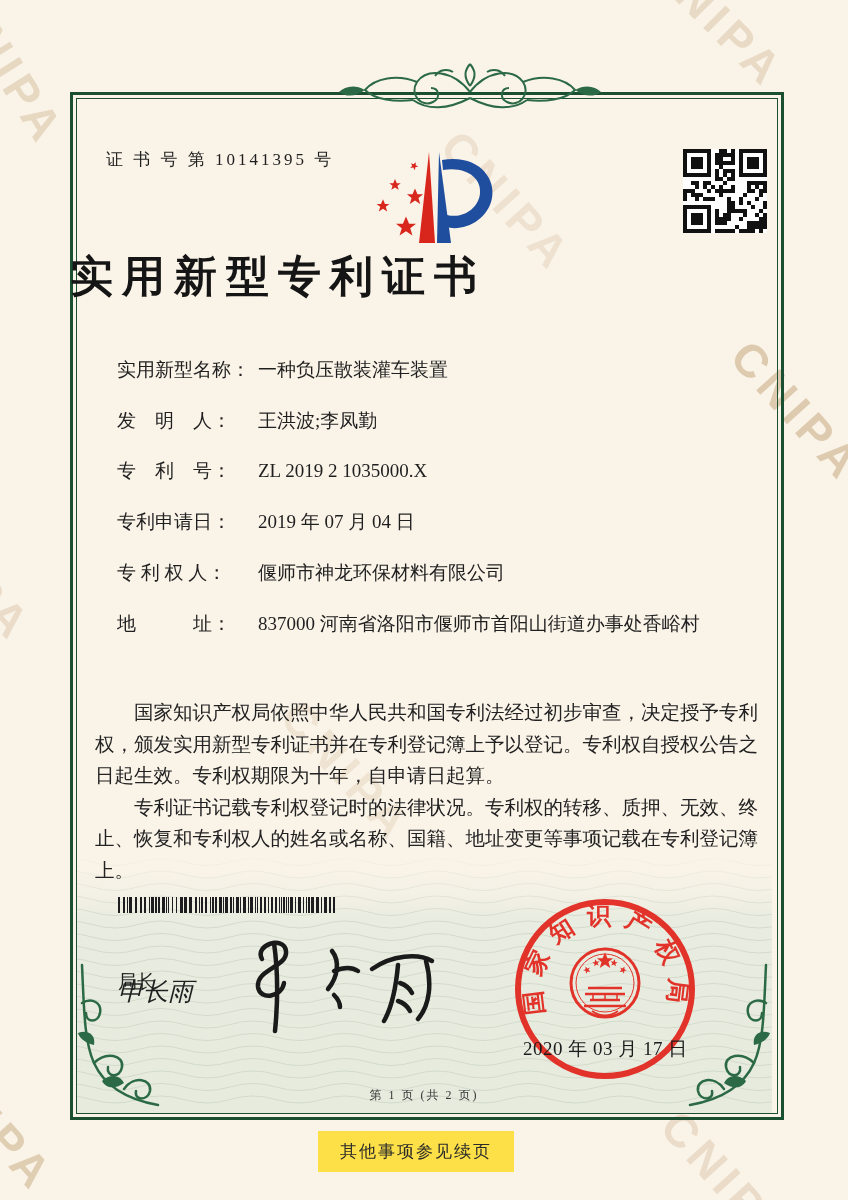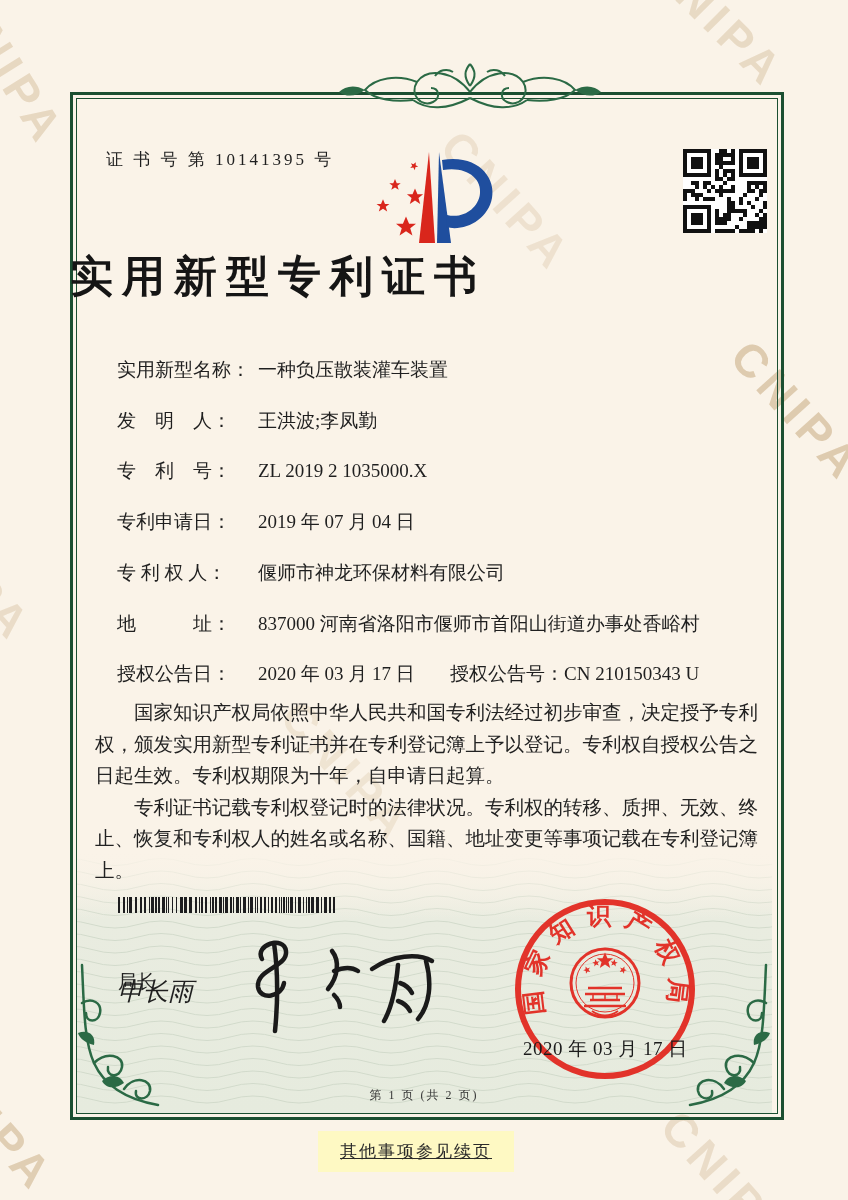--- a/index.html
+++ b/index.html
@@ -34,22 +34,22 @@
   .signer-title{position:absolute;left:118px;top:969px;font-size:19px;
          font-family:"Liberation Sans","DejaVu Sans",sans-serif;}
   .signer-name{position:absolute;left:118px;top:975px;font-size:25px;
          font-family:"Liberation Sans","DejaVu Sans",sans-serif;font-style:italic;}
   .signature{position:absolute;left:222px;top:925px;}
   .seal{position:absolute;left:511px;top:895px;}
   .seal-date{position:absolute;left:523px;top:1036px;width:164px;text-align:center;
          font-size:19px;color:#1b1b1b;letter-spacing:0.5px;white-space:nowrap;}
   .page-info{position:absolute;left:70px;top:1087px;width:708px;text-align:center;
          font-size:12px;letter-spacing:2px;color:#333;}
-  .footer-note{position:absolute;left:318px;top:1131px;background:#fef9c3;
-         padding:9px 22px;font-size:17px;letter-spacing:2px;color:#2a2a2a;text-decoration:underline;}
+  .footer-note{position:absolute;left:318px;top:1131px;background:#fde047;
+         padding:9px 22px;font-size:17px;letter-spacing:2px;color:#2a2a2a;}
   .logo{position:absolute;left:350px;top:140px;}
   .qr{position:absolute;left:683px;top:149px;}
   .orn-top{position:absolute;left:335px;top:62px;}
   .orn-bl{position:absolute;left:72px;top:963px;}
   .orn-br{position:absolute;left:684px;top:963px;transform:scaleX(-1);}
 </style>
 </head>
 <body>
 
 <div class="page">
@@ -396,26 +396,20 @@
   </div>
   <div class="row" style="top:509px">
     <span class="lbl">专利申请日：</span><span class="val">2019 年 07 月 04 日</span>
   </div>
   <div class="row" style="top:560px">
     <span class="lbl">专 利 权 人：</span><span class="val">偃师市神龙环保材料有限公司</span>
   </div>
   <div class="row" style="top:611px">
     <span class="lbl">地　　　址：</span><span class="val">837000  河南省洛阳市偃师市首阳山街道办事处香峪村</span>
   </div>
-  <div class="row" style="top:661px">
-    <span class="lbl">授权公告日：</span><span class="val">2020 年 03 月 17 日</span>
-    <span class="pair2">
-      <span>授权公告号：</span><span>CN 210150343 U</span>
-    </span>
-  </div>
 
   <div class="paras">
     <p>国家知识产权局依照中华人民共和国专利法经过初步审查，决定授予专利权，颁发实用新型专利证书并在专利登记簿上予以登记。专利权自授权公告之日起生效。专利权期限为十年，自申请日起算。</p>
     <p>专利证书记载专利权登记时的法律状况。专利权的转移、质押、无效、终止、恢复和专利权人的姓名或名称、国籍、地址变更等事项记载在专利登记簿上。</p>
   </div>
 
   <svg class="barcode" width="220" height="16" viewBox="0 0 220 16">
     <g id="bars">
         <rect x="0" y="0" width="2" height="16" fill="#1d1d1f"></rect>
         <rect x="5" y="0" width="2" height="16" fill="#1d1d1f"></rect>

